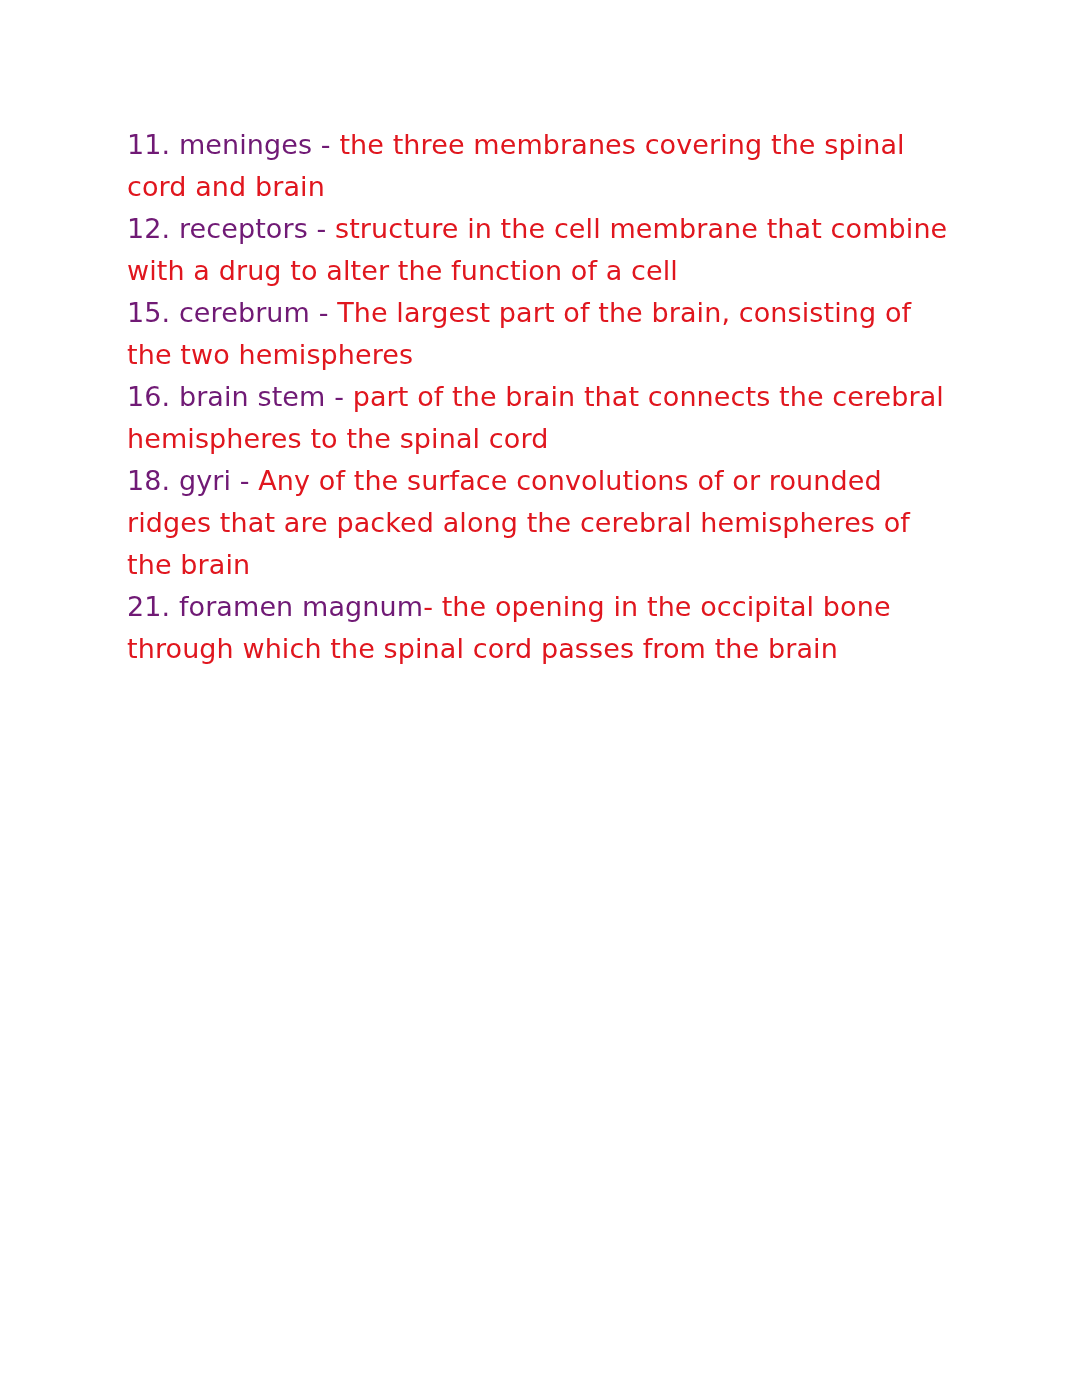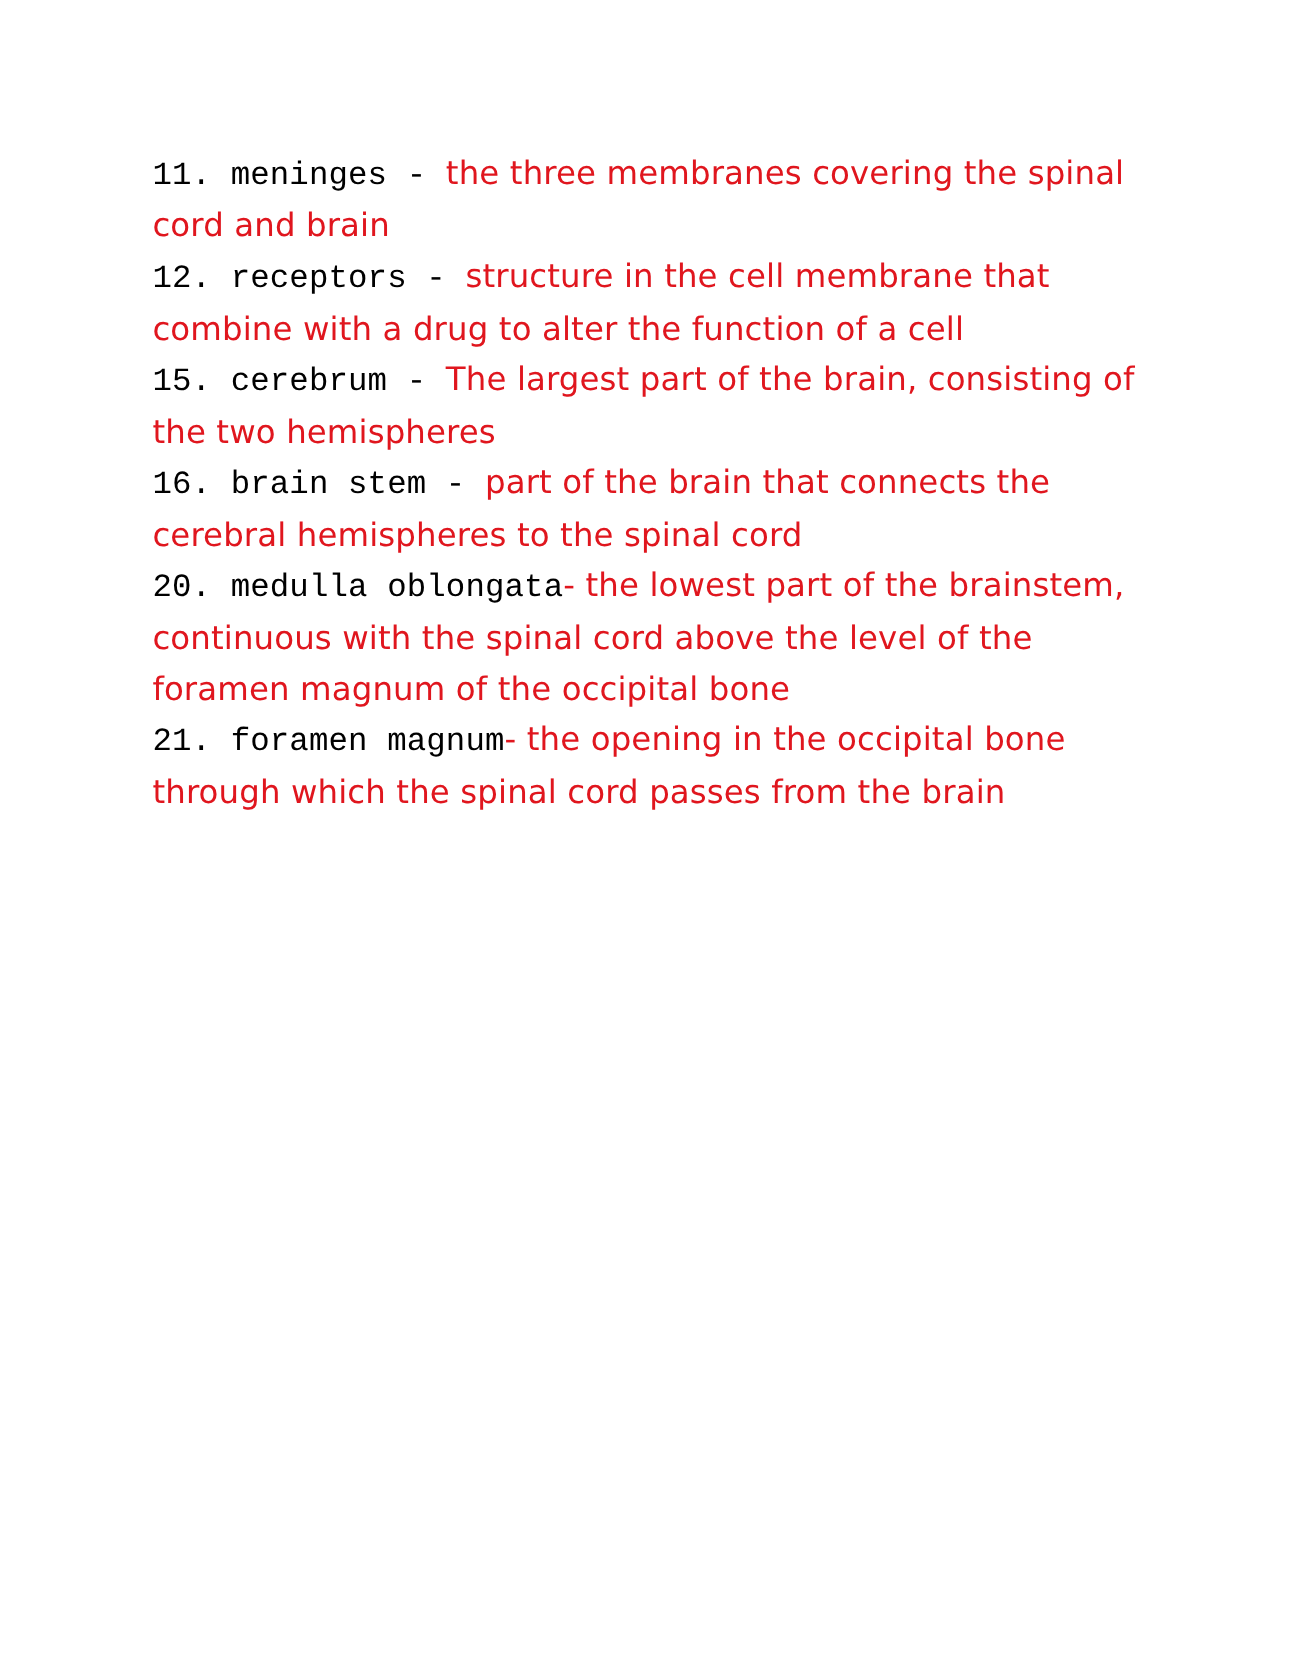--- a/index.html
+++ b/index.html
@@ -22,30 +22,29 @@
       font-size: 27px;
       line-height: 42px;
       letter-spacing: 0.1px;
       color: #111111;
     }
     .entry {
       margin: 0;
       padding: 0;
     }
     .term {
-      color: #000000;
-      font-family: Liberation Mono, monospace;
+      color: #701a75;
     }
     .def {
       color: #e0161e;
     }
   </style>
 </head>
 <body>
 
 <div class="page">
   <p class="entry"><span class="term">11. meninges - </span><span class="def">the three membranes covering the spinal cord and brain</span></p>
   <p class="entry"><span class="term">12. receptors - </span><span class="def">structure in the cell membrane that combine with a drug to alter the function of a cell</span></p>
   <p class="entry"><span class="term">15. cerebrum - </span><span class="def">The largest part of the brain, consisting of the two hemispheres</span></p>
   <p class="entry"><span class="term">16. brain stem - </span><span class="def">part of the brain that connects the cerebral hemispheres to the spinal cord</span></p>
-  <p class="entry"><span class="term">20. medulla oblongata</span><span class="def">- the lowest part of the brainstem, continuous with the spinal cord above the level of the foramen magnum of the occipital bone</span></p>
+  <p class="entry"><span class="term">18. gyri - </span><span class="def">Any of the surface convolutions of or rounded ridges that are packed along the cerebral hemispheres of the brain</span></p>
   <p class="entry"><span class="term">21. foramen magnum</span><span class="def">- the opening in the occipital bone through which the spinal cord passes from the brain</span></p>
 </div>
 
 </body></html>

